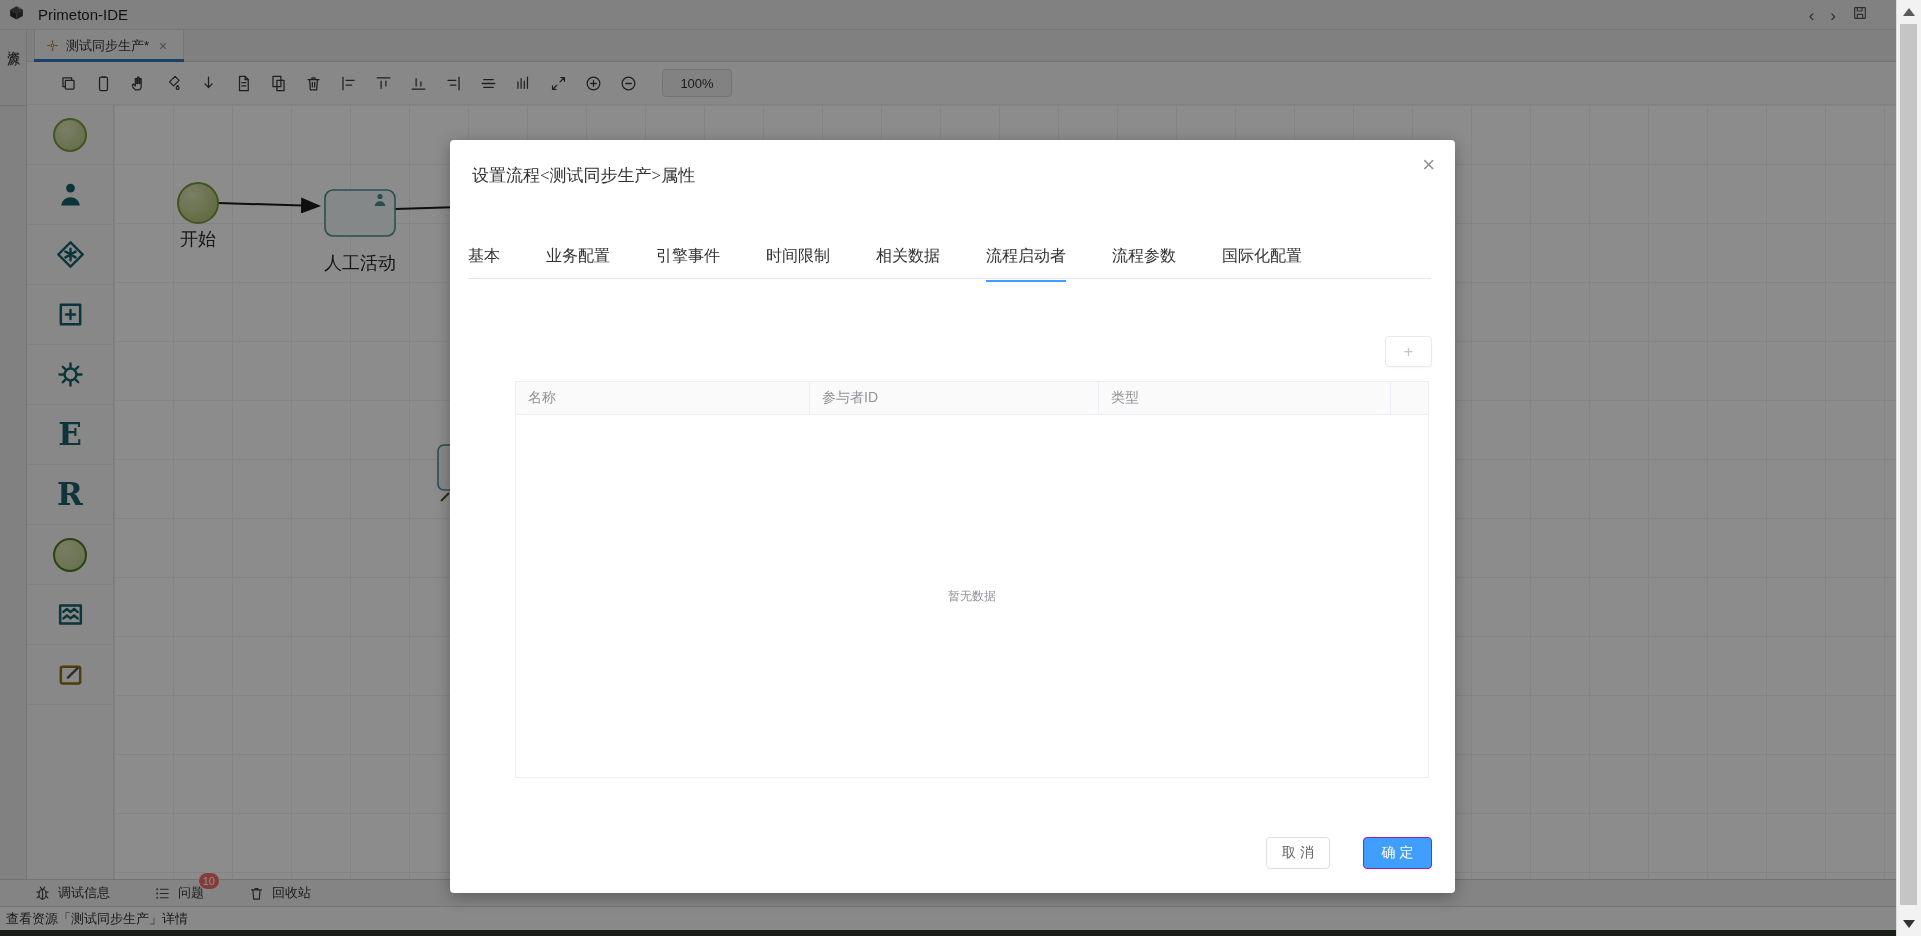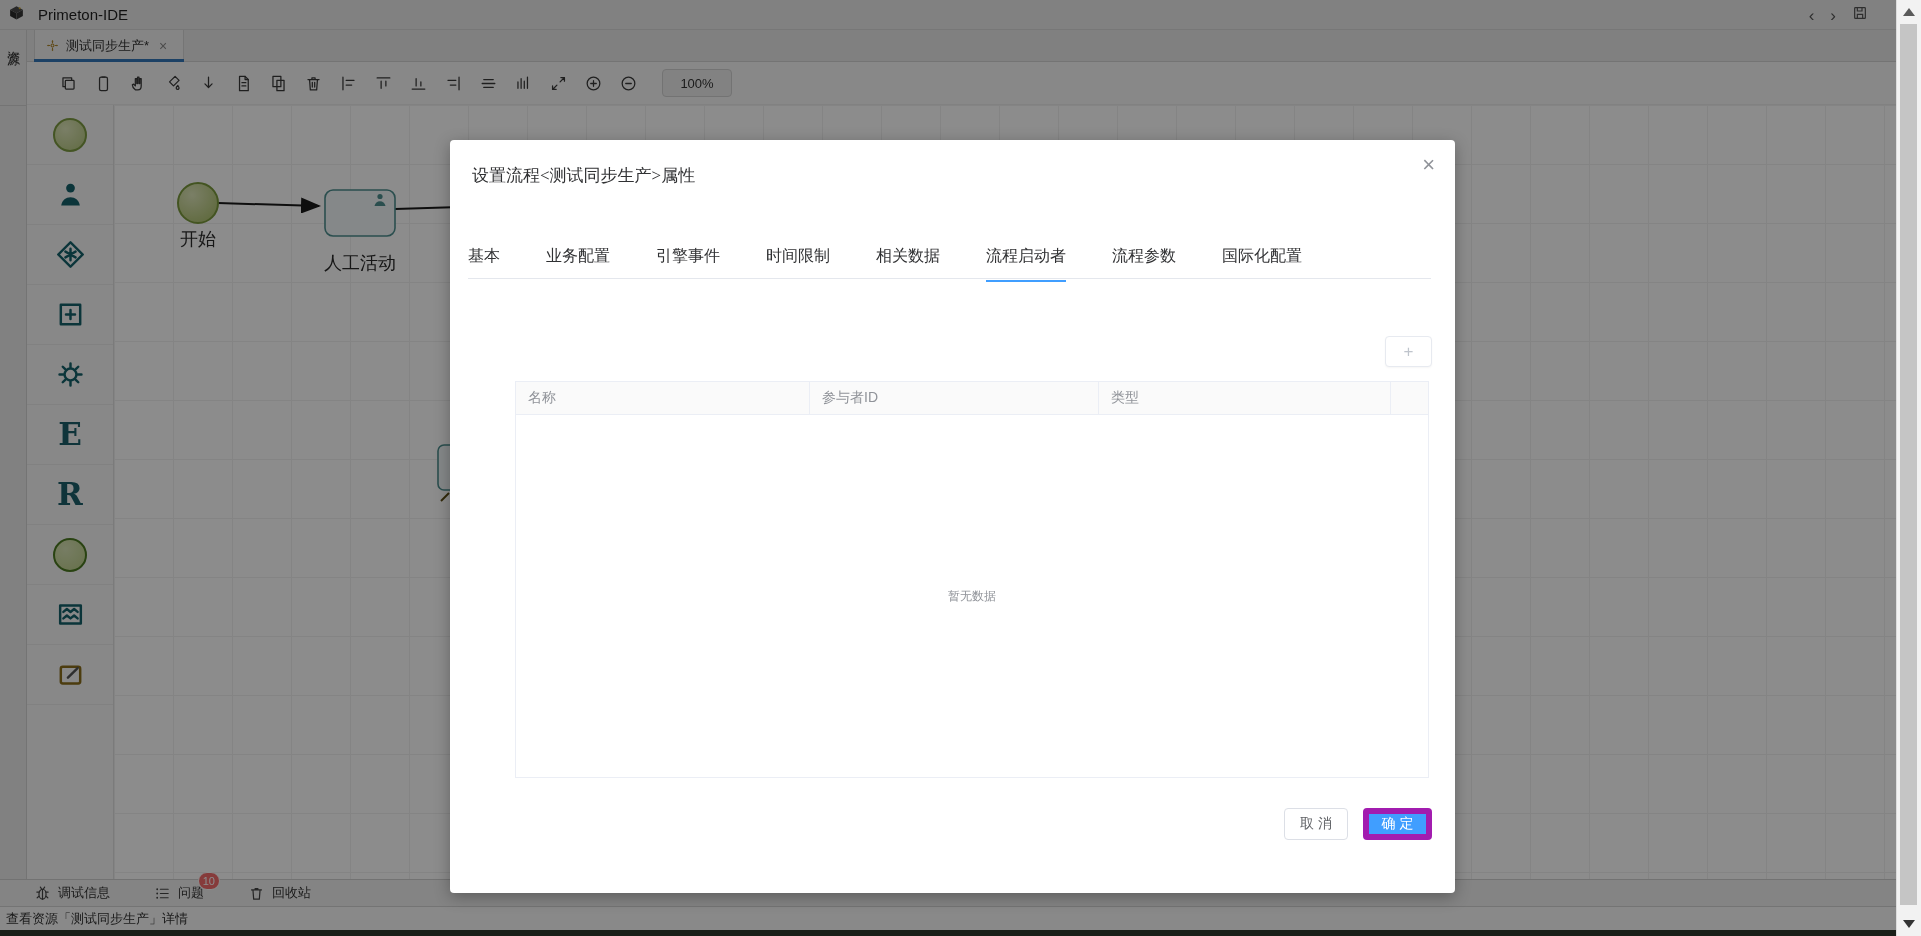--- a/index.html
+++ b/index.html
@@ -91,25 +91,25 @@
   #m-add{position:absolute;left:935px;top:196px;width:47px;height:31px;border:1px solid #e7eaf0;border-radius:4px;
     background:#fff;color:#bfc4cc;font-size:17px;display:flex;align-items:center;justify-content:center;
     box-shadow:0 1px 2px rgba(0,0,0,0.04);box-sizing:border-box;}
   #m-table{position:absolute;left:65px;top:241px;width:914px;height:397px;border:1px solid #ebeef5;box-sizing:border-box;}
   #m-thead{display:flex;height:33px;background:#fafafa;border-bottom:1px solid #ebeef5;box-sizing:border-box;}
   .thcell{display:flex;align-items:center;padding-left:12px;font-size:14px;color:#909399;font-weight:500;
     border-right:1px solid #ebeef5;box-sizing:border-box;}
   .thcell:last-child{border-right:none;}
   #m-tbody{height:362px;display:flex;align-items:center;justify-content:center;}
   .empty-text{font-size:12px;color:#909399;}
-  #m-footer{position:absolute;right:23px;top:668px;display:flex;gap:15px;padding-left:20px;}
+  #m-footer{position:absolute;right:23px;top:697px;display:flex;gap:33px;padding-left:20px;}
   .btn{height:32px;border-radius:4px;font-size:14px;display:flex;align-items:center;justify-content:center;
     box-sizing:border-box;cursor:pointer;}
   .btn.cancel{width:64px;background:#fff;border:1px solid #dcdfe6;color:#606266;}
-  .btn.confirm{width:69px;background:#409EFF;border:6px solid #a21caf;color:#fff;}
+  .btn.confirm{width:69px;background:#409EFF;border:1px solid #a21caf;color:#fff;}
 
   
   #scrollbar{position:absolute;left:1896px;top:0;width:25px;height:936px;background:#f2f2f2;
     border-left:1px solid #dcdcdc;box-sizing:border-box;z-index:70;}
   .sb-up{position:absolute;left:6px;top:8px;width:0;height:0;border-left:6px solid transparent;
     border-right:6px solid transparent;border-bottom:8px solid #5a5a5a;}
   .sb-down{position:absolute;left:6px;bottom:8px;width:0;height:0;border-left:6px solid transparent;
     border-right:6px solid transparent;border-top:8px solid #333;}
   .sb-thumb{position:absolute;left:3px;right:4px;top:24px;height:881px;background:#c5c5c5;}
 </style>

